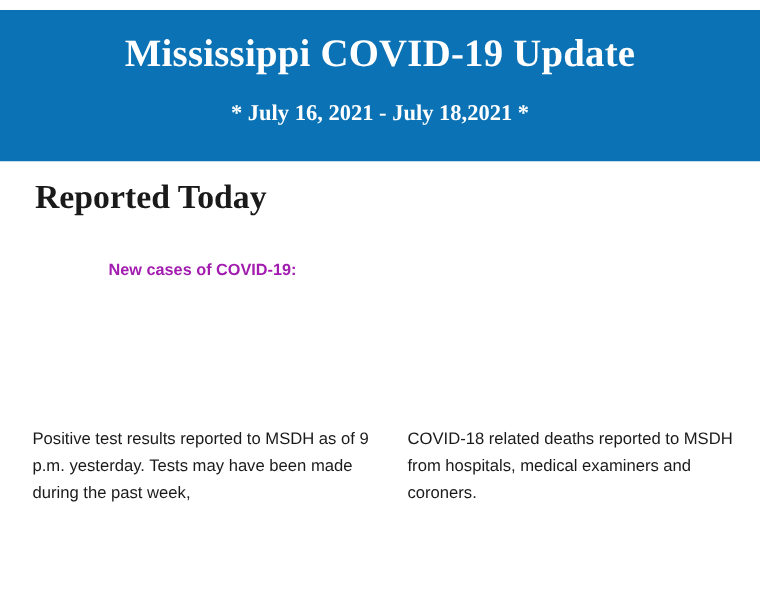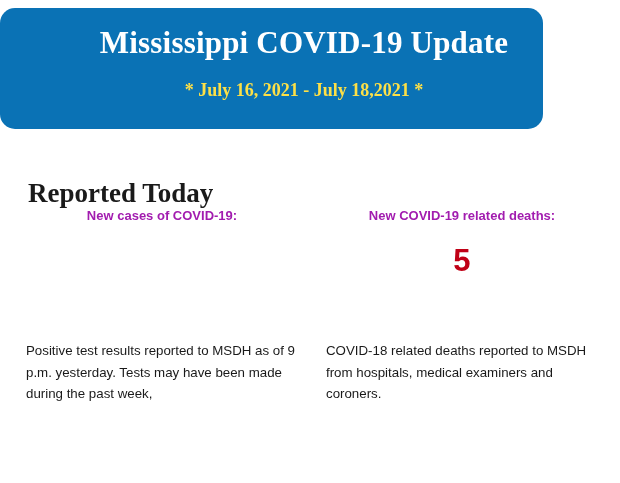--- a/index.html
+++ b/index.html
@@ -16,57 +16,55 @@
   .page {
     position: relative;
     width: 620px;
     height: 483px;
     background: #ffffff;
   }
   .header-band {
     position: absolute;
     left: 0;
     top: 8px;
-    width: 543px;
+    width: 608px;
     height: 121px;
     background: #0a72b5;
-    border-radius: 15px;
   }
   .header-title {
     position: absolute;
     left: 0;
     top: 17px;
     width: 608px;
     text-align: center;
     color: #ffffff;
     font-family: "Liberation Serif", serif;
     font-weight: bold;
     font-size: 31px;
     letter-spacing: 0.2px;
   }
   .header-subtitle {
     position: absolute;
     left: 0;
     top: 72px;
     width: 608px;
     text-align: center;
-    color: #fde047;
+    color: #ffffff;
     font-family: "Liberation Serif", serif;
     font-weight: bold;
     font-size: 18px;
   }
   .section-title {
     position: absolute;
     left: 28px;
     top: 142px;
     color: #1a1a1a;
     font-family: "Liberation Serif", serif;
     font-weight: bold;
     font-size: 27px;
-    margin-top: 36px;
   }
   .col {
     position: absolute;
     top: 208px;
   }
   .col-left {
     left: 22px;
     width: 280px;
   }
   .col-right {
@@ -120,21 +118,17 @@
     <div class="header-title">Mississippi COVID-19 Update</div>
     <div class="header-subtitle">* July 16, 2021 - July 18,2021 *</div>
   </div>
 
   <div class="section-title">Reported Today</div>
 
   <div class="col col-left">
     <div class="stat-label">New cases of COVID-19:</div>
   </div>
 
-  <div class="col col-right">
-    <div class="stat-label">New COVID-19 related deaths:</div>
-    <div class="stat-value deaths">5</div>
-  </div>
 
   <div class="note note-left">Positive test results reported to MSDH as of 9 p.m. yesterday. Tests may have been made during the past week,</div>
   <div class="note note-right">COVID-18 related deaths reported to MSDH from hospitals, medical examiners and coroners.</div>
 
 </div>
 
 </body></html>

